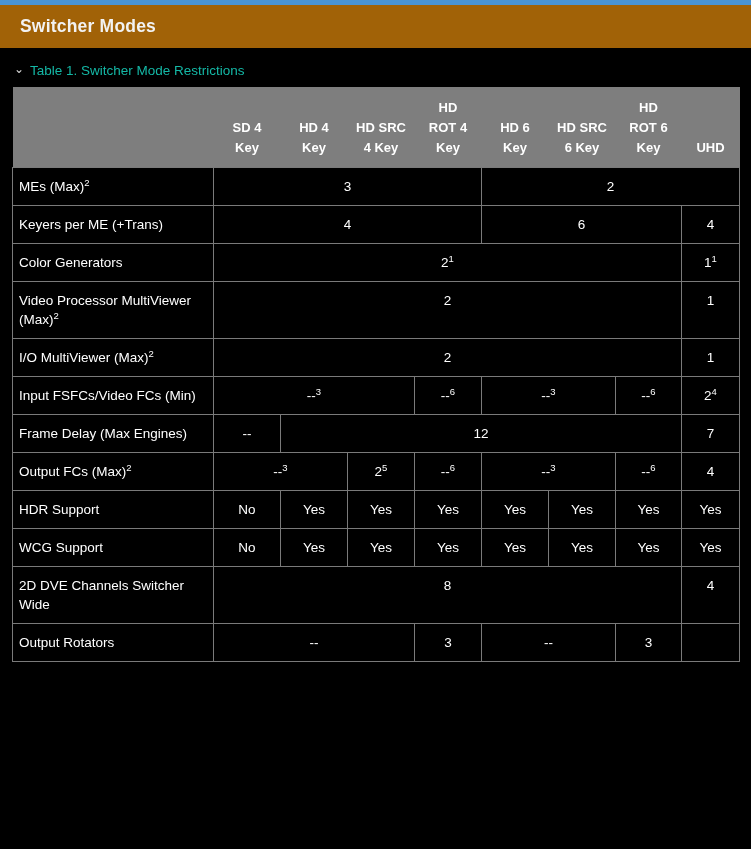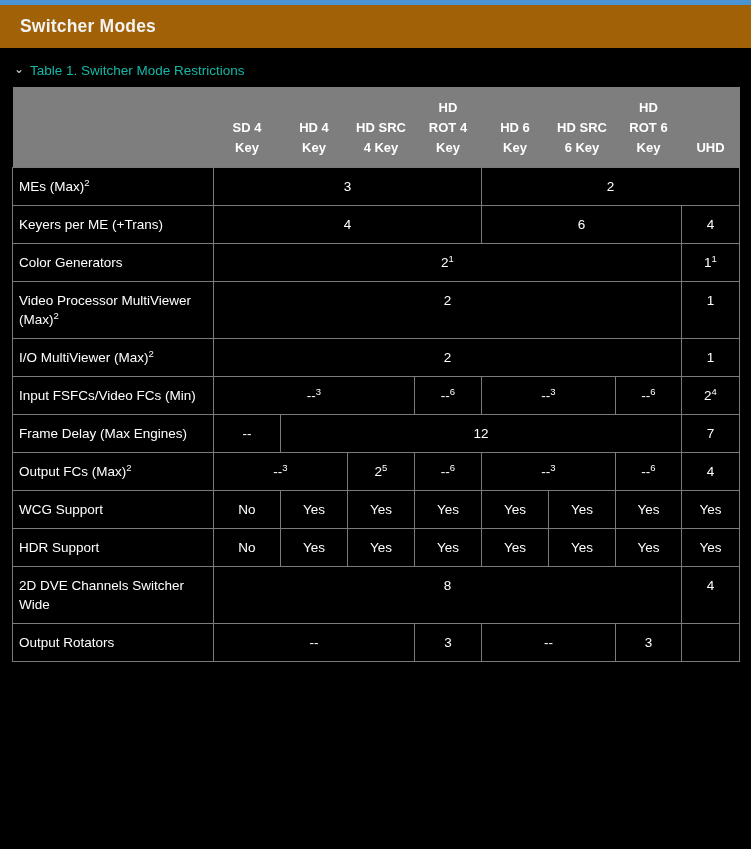--- a/index.html
+++ b/index.html
@@ -109,32 +109,32 @@
         <tr>
           <td class="label">Output FCs (Max)<sup>2</sup></td>
           <td colspan="2">--<sup>3</sup></td>
           <td>2<sup>5</sup></td>
           <td>--<sup>6</sup></td>
           <td colspan="2">--<sup>3</sup></td>
           <td>--<sup>6</sup></td>
           <td>4</td>
         </tr>
         <tr>
-          <td class="label">WCG Support</td>
+          <td class="label">HDR Support</td>
           <td>No</td>
           <td>Yes</td>
           <td>Yes</td>
           <td>Yes</td>
           <td>Yes</td>
           <td>Yes</td>
           <td>Yes</td>
           <td>Yes</td>
         </tr>
         <tr>
-          <td class="label">HDR Support</td>
+          <td class="label">WCG Support</td>
           <td>No</td>
           <td>Yes</td>
           <td>Yes</td>
           <td>Yes</td>
           <td>Yes</td>
           <td>Yes</td>
           <td>Yes</td>
           <td>Yes</td>
         </tr>
         <tr>

